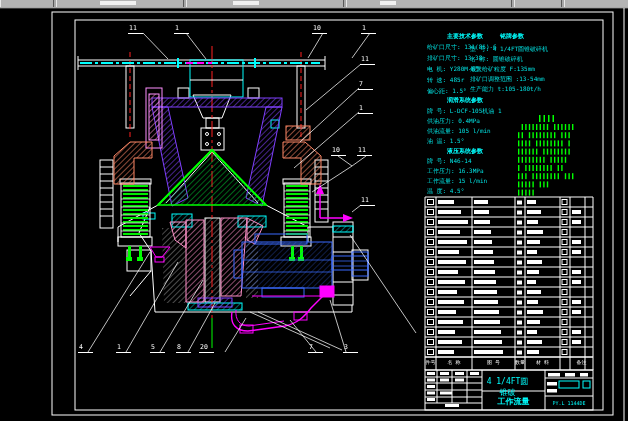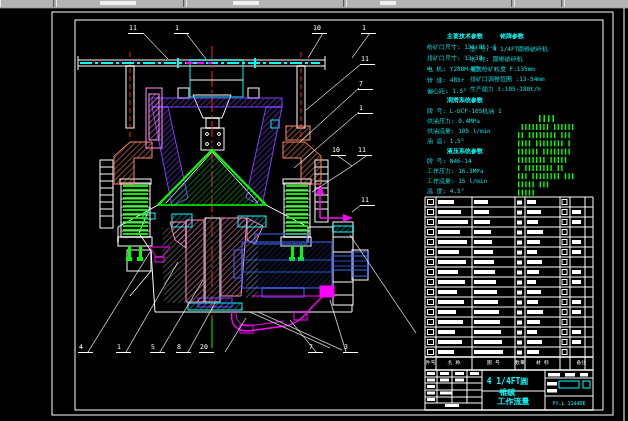--- a/index.html
+++ b/index.html
@@ -12,21 +12,21 @@
           border-left:1px solid #e8e8e8;border-right:1px solid #5a5a5a;}
   .tb-smudge{position:absolute;top:1px;height:4px;background:#f0f0f0;}
   
   .txt{position:absolute;white-space:pre;line-height:1;}
   .spec-line{font-size:6px;color:#00e0e0;letter-spacing:0;}
   .spec-head{font-size:6px;color:#00ffff;font-weight:bold;}
   .callout{position:absolute;color:#fff;font-size:6.5px;
            min-width:13px;border-bottom:1px solid #fff;padding:0 1px 1px 1px;line-height:1;}
   .th-label{position:absolute;color:#fff;font-size:5px;text-align:center;line-height:1;}
   .tb-title1{position:absolute;left:483px;top:376px;width:49px;text-align:center;
-             color:#00ffff;font-size:8px;font-weight:bold;}
+             color:#00ffff;font-size:8px;font-weight:normal;}
   .tb-title2{position:absolute;left:483px;top:396px;width:61px;text-align:center;
              color:#00ffff;font-size:8px;font-weight:bold;}
   .tb-no{position:absolute;left:545px;top:400px;width:48px;text-align:center;
          color:#00ffff;font-size:5px;}
   svg{position:absolute;left:0;top:0;}
 </style>
 </head>
 <body>
 
 <div id="screen">

